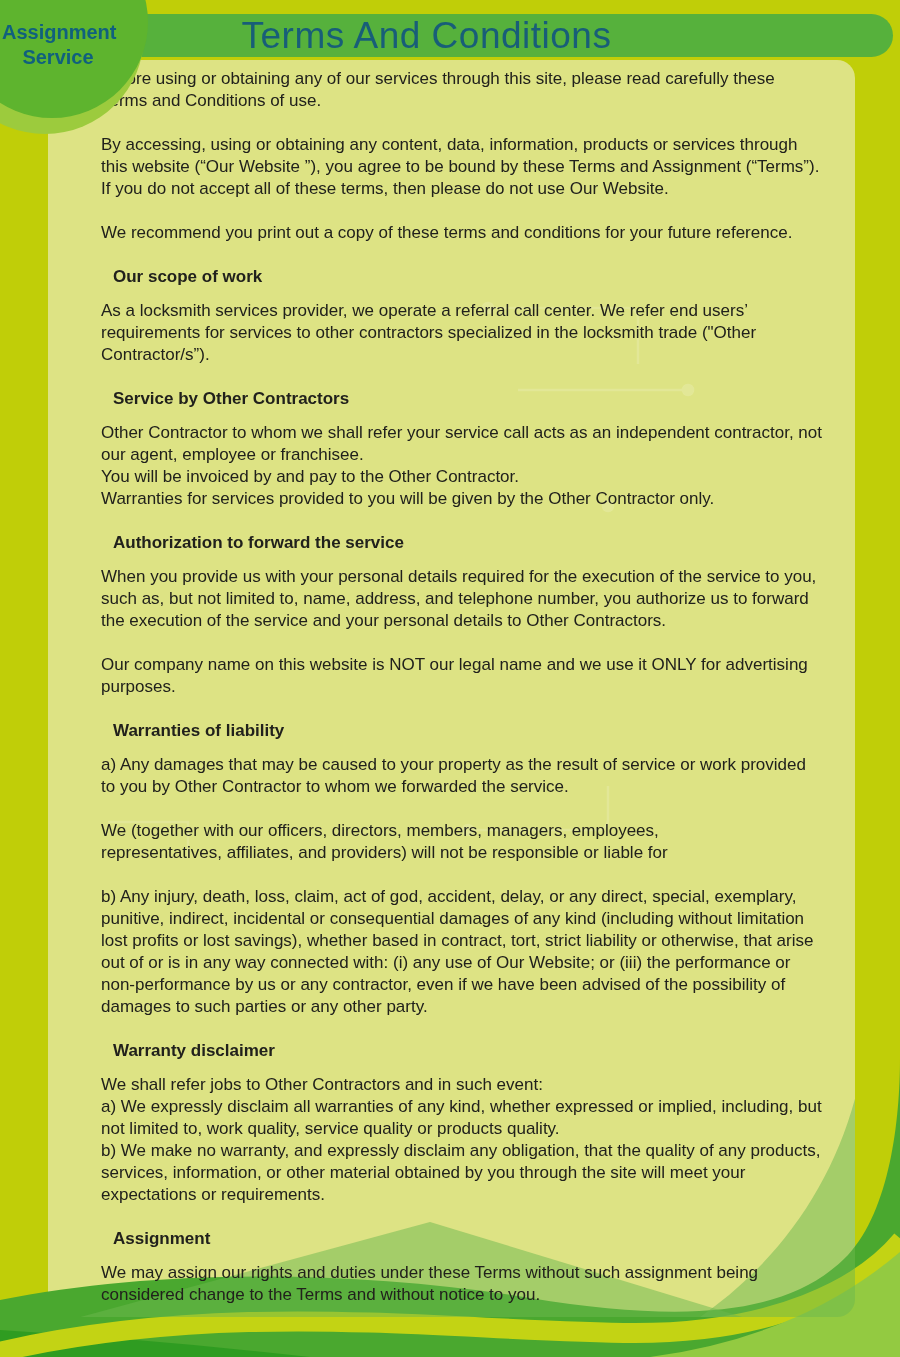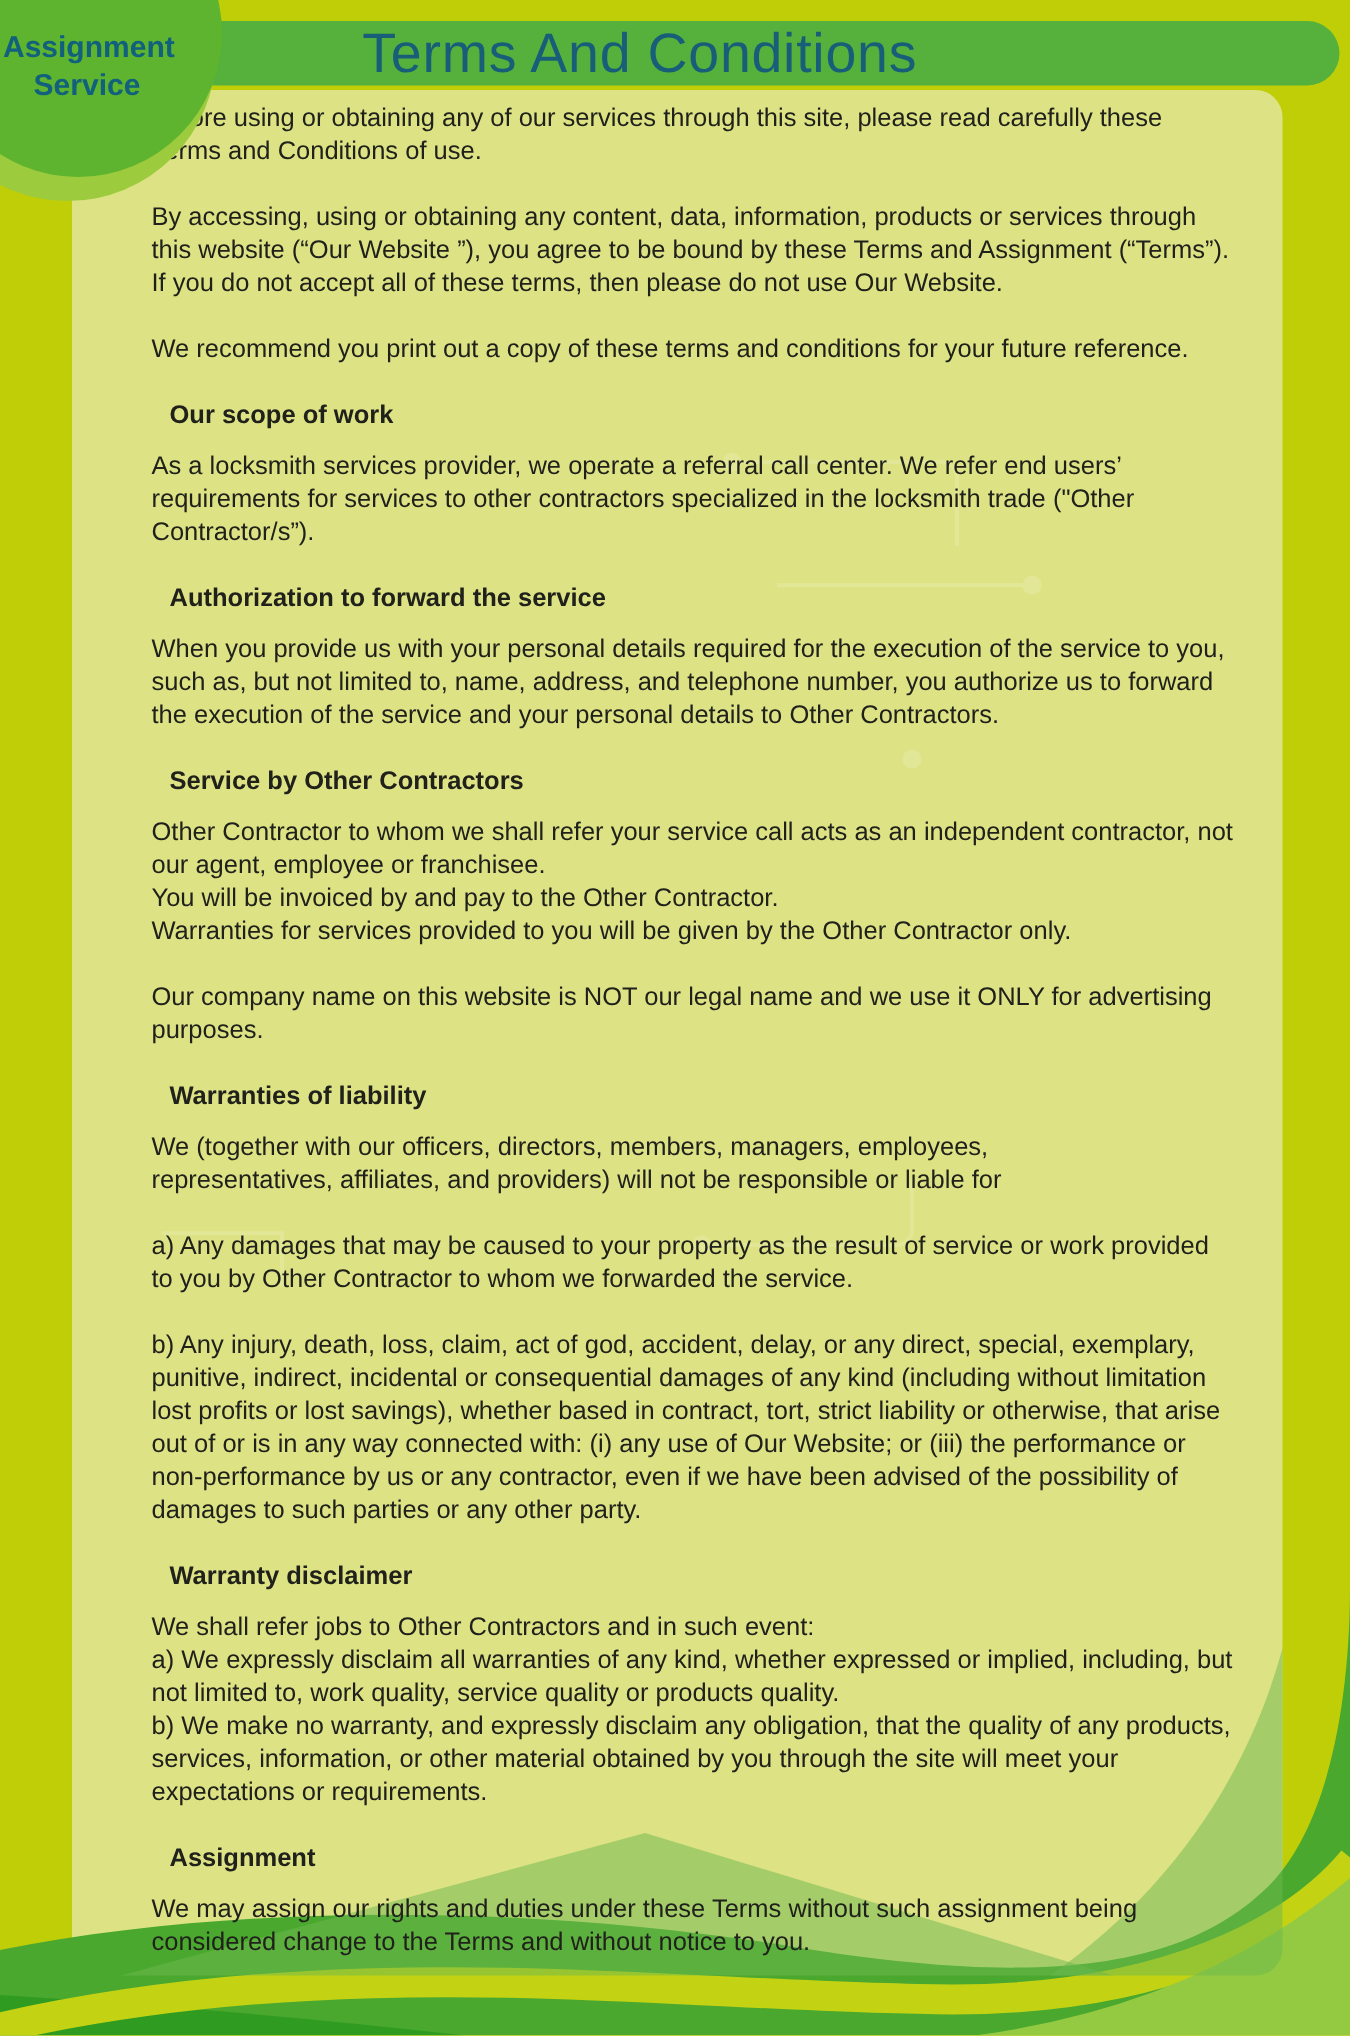--- a/index.html
+++ b/index.html
@@ -85,34 +85,34 @@
         <p>By accessing, using or obtaining any content, data, information, products or services through this website (“Our Website ”), you agree to be bound by these Terms and Assignment (“Terms”). If you do not accept all of these terms, then please do not use Our Website.</p>
       </div>
       <div>
         <p>We recommend you print out a copy of these terms and conditions for your future reference.</p>
       </div>
       <div>
         <div class="heading">Our scope of work</div>
         <p>As a locksmith services provider, we operate a referral call center. We refer end users’ requirements for services to other contractors specialized in the locksmith trade ("Other Contractor/s”).</p>
       </div>
       <div>
+        <div class="heading">Service by Other Contractors</div>
+        <p>Other Contractor to whom we shall refer your service call acts as an independent contractor, not our agent, employee or franchisee.<br>You will be invoiced by and pay to the Other Contractor.<br>Warranties for services provided to you will be given by the Other Contractor only.</p>
+      </div>
+      <div>
         <div class="heading">Authorization to forward the service</div>
         <p>When you provide us with your personal details required for the execution of the service to you, such as, but not limited to, name, address, and telephone number, you authorize us to forward the execution of the service and your personal details to Other Contractors.</p>
-      </div>
-      <div>
-        <div class="heading">Service by Other Contractors</div>
-        <p>Other Contractor to whom we shall refer your service call acts as an independent contractor, not our agent, employee or franchisee.<br>You will be invoiced by and pay to the Other Contractor.<br>Warranties for services provided to you will be given by the Other Contractor only.</p>
       </div>
       <div>
         <p>Our company name on this website is NOT our legal name and we use it ONLY for advertising purposes.</p>
       </div>
       <div>
         <div class="heading">Warranties of liability</div>
+        <p>a) Any damages that may be caused to your property as the result of service or work provided to you by Other Contractor to whom we forwarded the service.</p>
         <p>We (together with our officers, directors, members, managers, employees,<br>representatives, affiliates, and providers) will not be responsible or liable for</p>
-        <p>a) Any damages that may be caused to your property as the result of service or work provided to you by Other Contractor to whom we forwarded the service.</p>
         <p>b) Any injury, death, loss, claim, act of god, accident, delay, or any direct, special, exemplary, punitive, indirect, incidental or consequential damages of any kind (including without limitation lost profits or lost savings), whether based in contract, tort, strict liability or otherwise, that arise out of or is in any way connected with: (i) any use of Our Website; or (iii) the performance or non-performance by us or any contractor, even if we have been advised of the possibility of damages to such parties or any other party.</p>
       </div>
       <div>
         <div class="heading">Warranty disclaimer</div>
         <p>We shall refer jobs to Other Contractors and in such event:<br>a) We expressly disclaim all warranties of any kind, whether expressed or implied, including, but not limited to, work quality, service quality or products quality.<br>b) We make no warranty, and expressly disclaim any obligation, that the quality of any products, services, information, or other material obtained by you through the site will meet your expectations or requirements.</p>
       </div>
       <div>
         <div class="heading">Assignment</div>
         <p>We may assign our rights and duties under these Terms without such assignment being considered change to the Terms and without notice to you.</p>
       </div>

